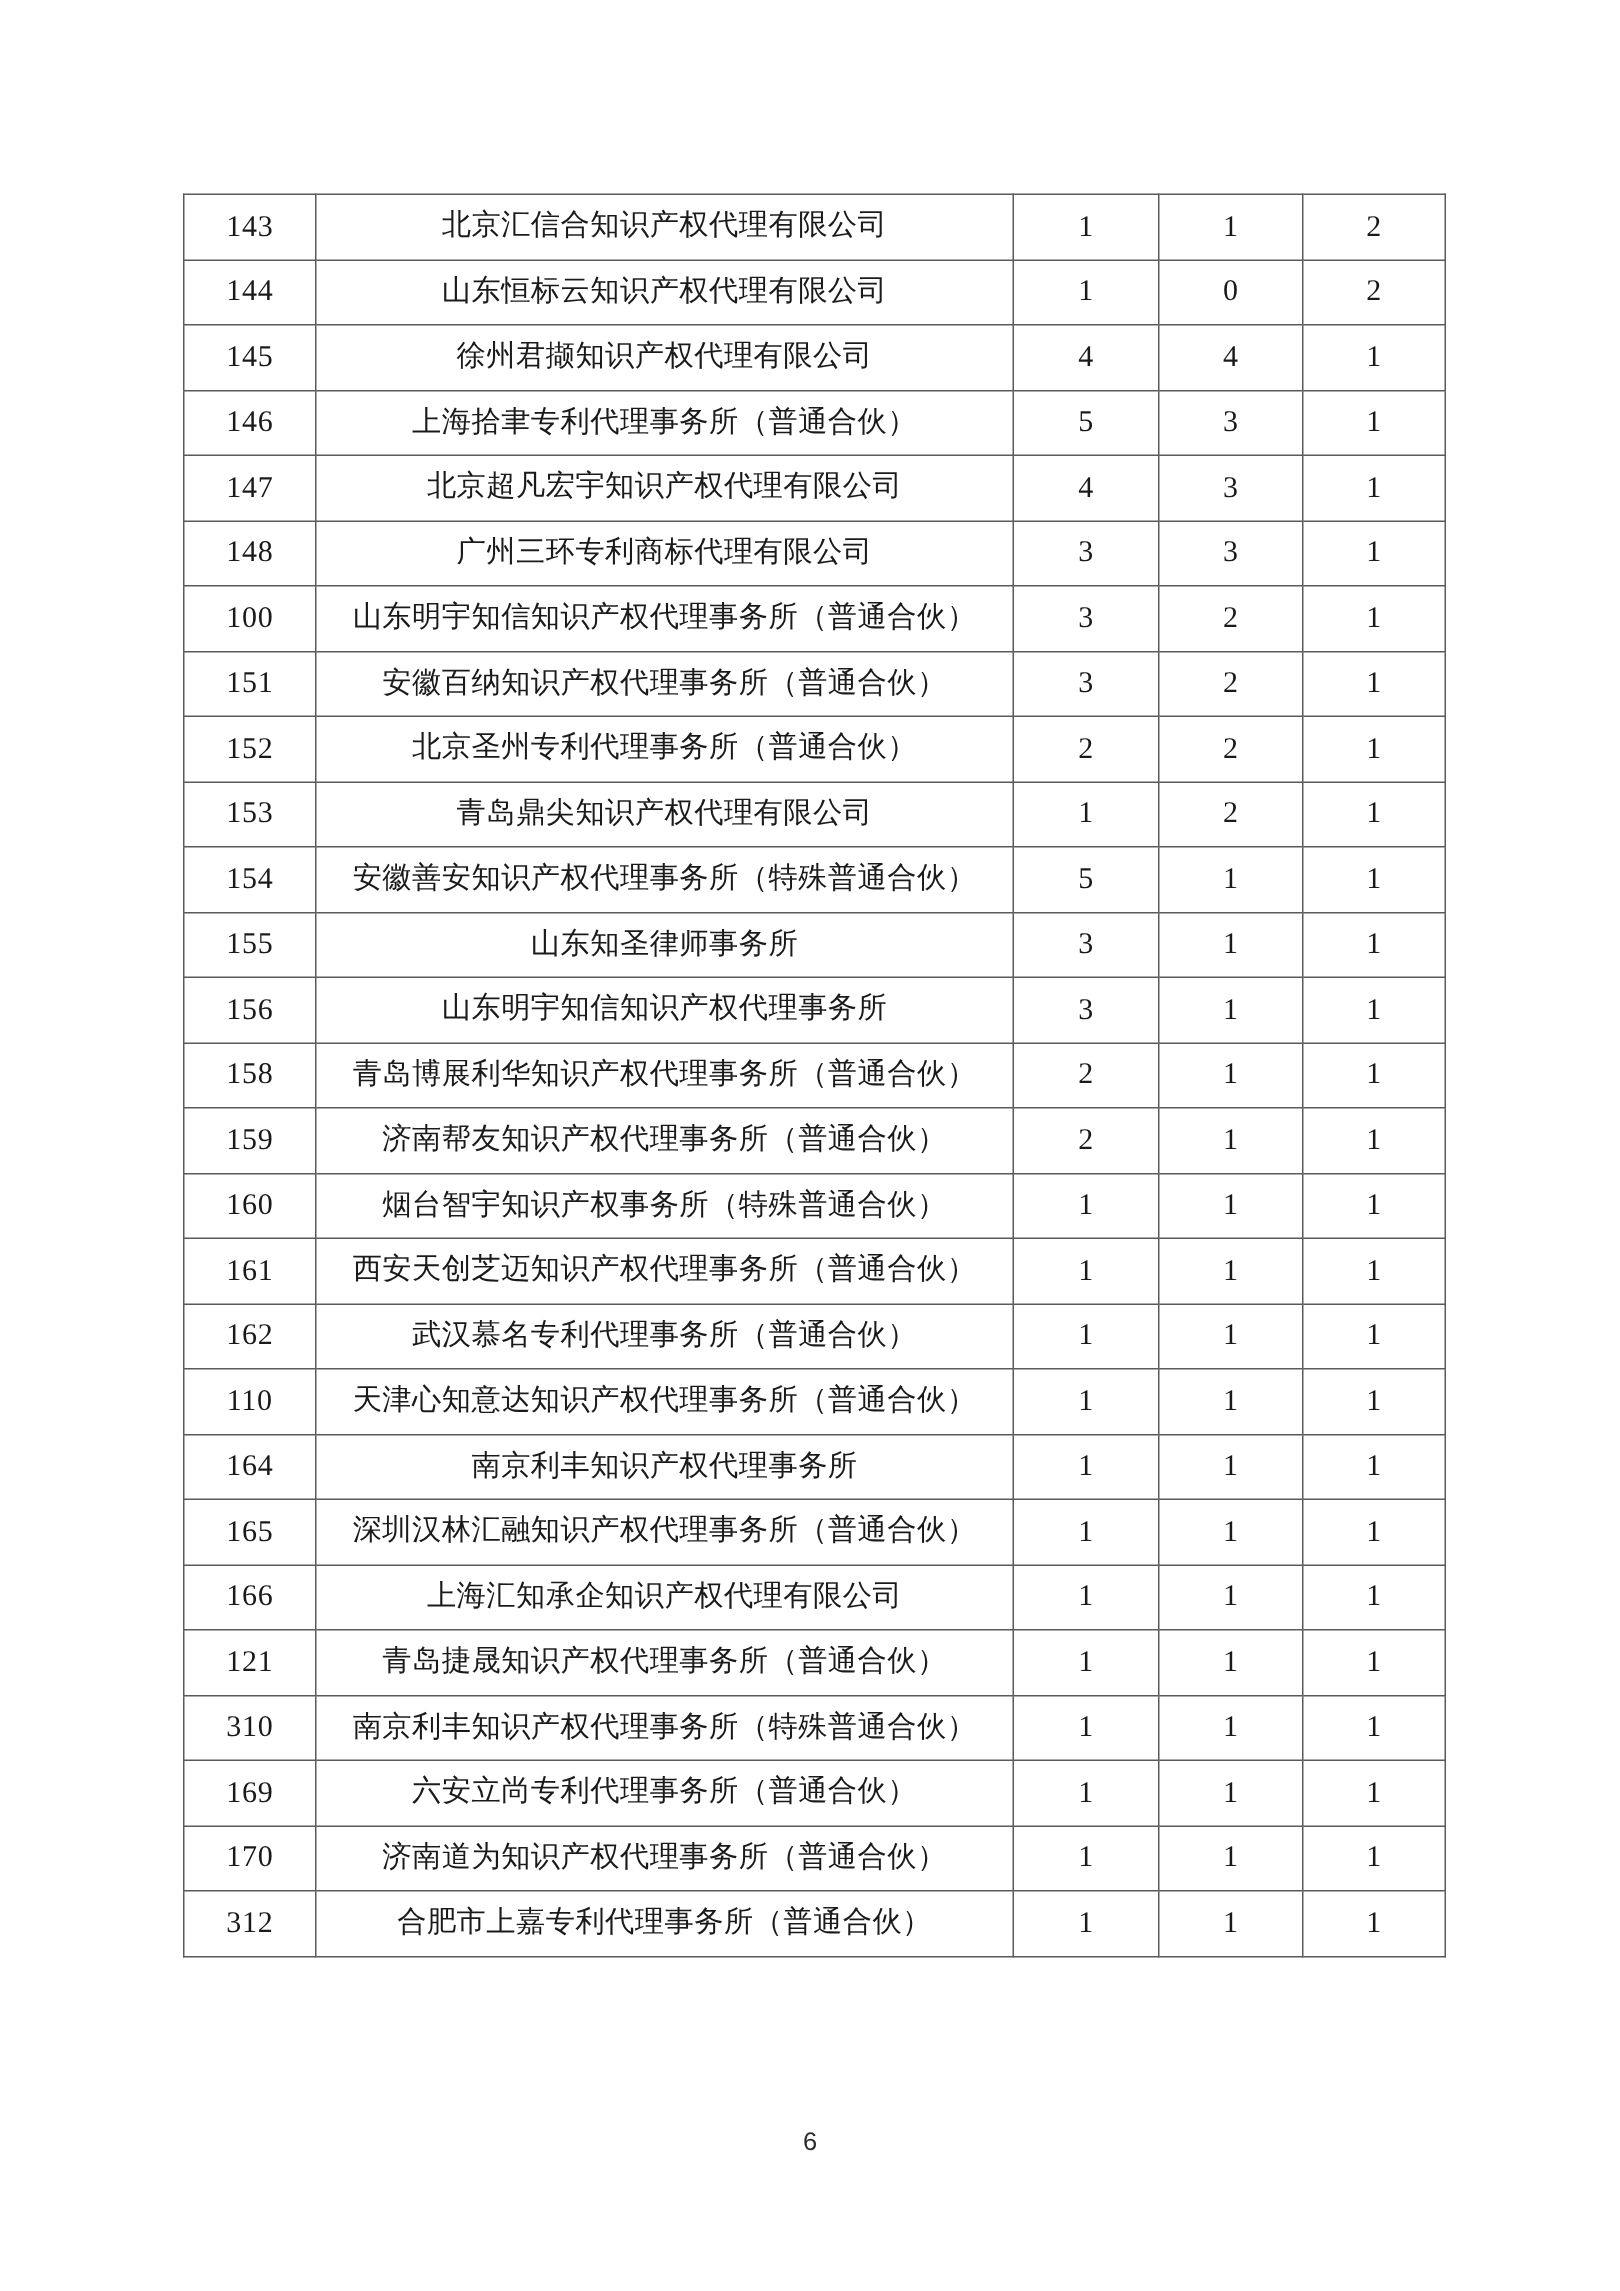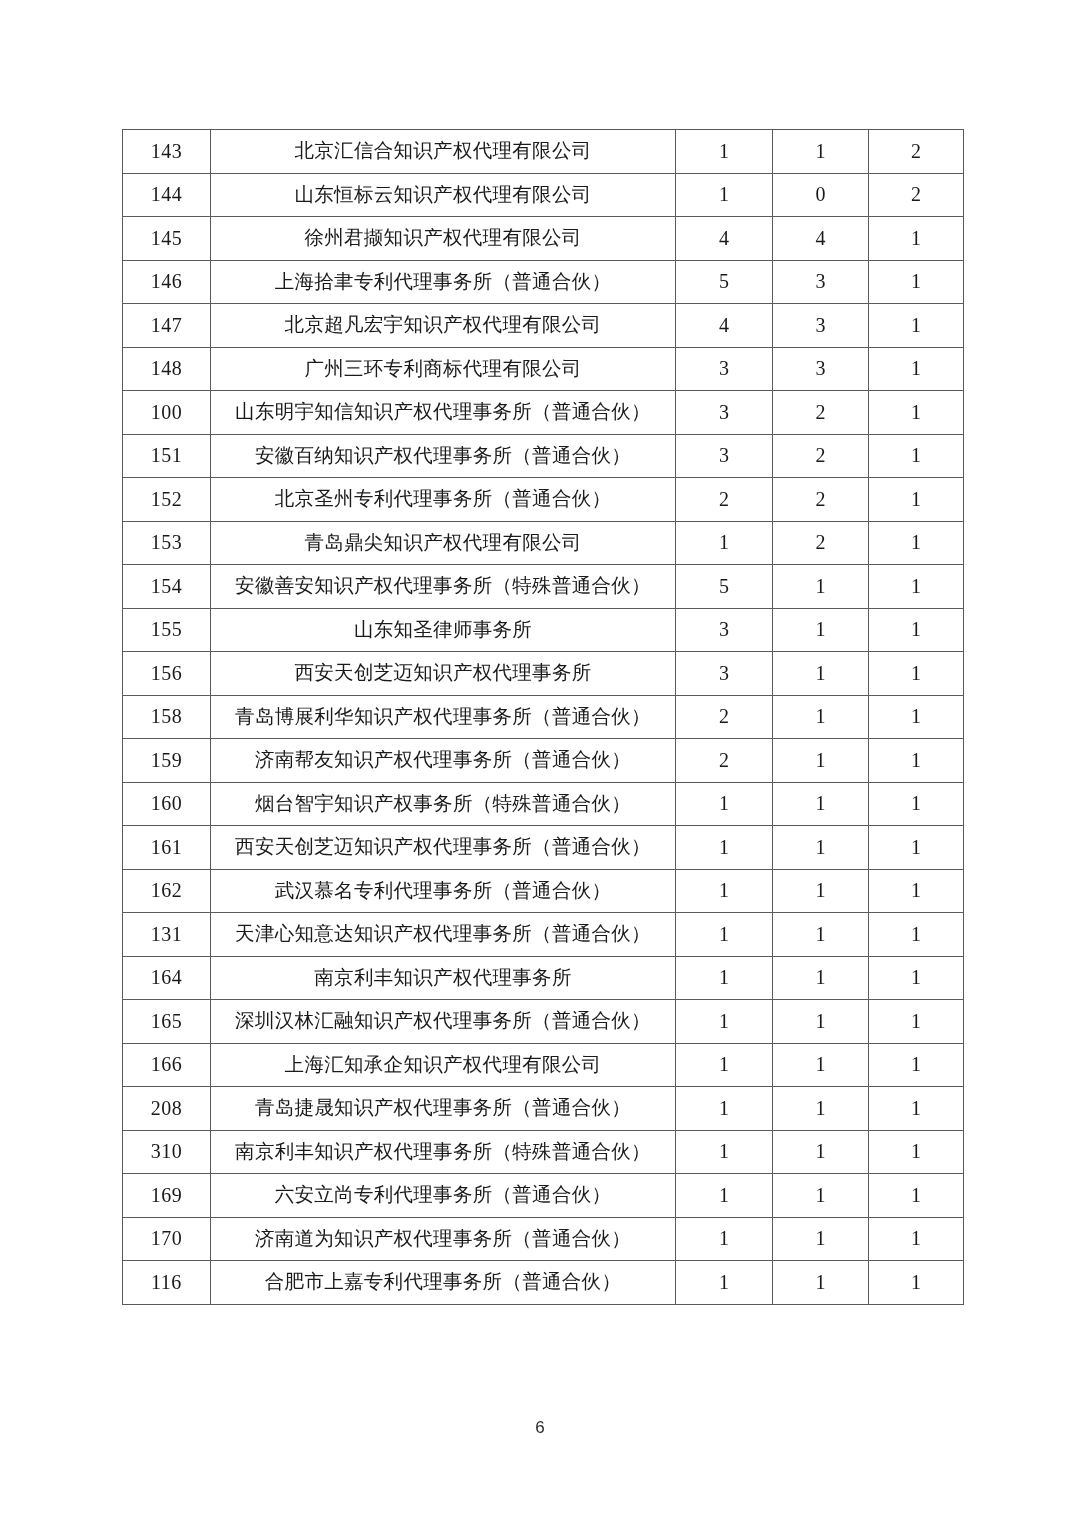--- a/index.html
+++ b/index.html
@@ -179,21 +179,21 @@
           </tr>
           <tr>
             <td class="rank-cell">155</td>
             <td class="name-cell">山东知圣律师事务所</td>
             <td class="num-cell">3</td>
             <td class="num-cell">1</td>
             <td class="num-cell">1</td>
           </tr>
           <tr>
             <td class="rank-cell">156</td>
-            <td class="name-cell">西安天创芝迈知识产权代理事务所</td>
+            <td class="name-cell">山东明宇知信知识产权代理事务所</td>
             <td class="num-cell">3</td>
             <td class="num-cell">1</td>
             <td class="num-cell">1</td>
           </tr>
           <tr>
             <td class="rank-cell">158</td>
             <td class="name-cell">青岛博展利华知识产权代理事务所（普通合伙）</td>
             <td class="num-cell">2</td>
             <td class="num-cell">1</td>
             <td class="num-cell">1</td>
@@ -220,21 +220,21 @@
             <td class="num-cell">1</td>
           </tr>
           <tr>
             <td class="rank-cell">162</td>
             <td class="name-cell">武汉慕名专利代理事务所（普通合伙）</td>
             <td class="num-cell">1</td>
             <td class="num-cell">1</td>
             <td class="num-cell">1</td>
           </tr>
           <tr>
-            <td class="rank-cell">131</td>
+            <td class="rank-cell">110</td>
             <td class="name-cell">天津心知意达知识产权代理事务所（普通合伙）</td>
             <td class="num-cell">1</td>
             <td class="num-cell">1</td>
             <td class="num-cell">1</td>
           </tr>
           <tr>
             <td class="rank-cell">164</td>
             <td class="name-cell">南京利丰知识产权代理事务所</td>
             <td class="num-cell">1</td>
             <td class="num-cell">1</td>
@@ -248,21 +248,21 @@
             <td class="num-cell">1</td>
           </tr>
           <tr>
             <td class="rank-cell">166</td>
             <td class="name-cell">上海汇知承企知识产权代理有限公司</td>
             <td class="num-cell">1</td>
             <td class="num-cell">1</td>
             <td class="num-cell">1</td>
           </tr>
           <tr>
-            <td class="rank-cell">208</td>
+            <td class="rank-cell">121</td>
             <td class="name-cell">青岛捷晟知识产权代理事务所（普通合伙）</td>
             <td class="num-cell">1</td>
             <td class="num-cell">1</td>
             <td class="num-cell">1</td>
           </tr>
           <tr>
             <td class="rank-cell">310</td>
             <td class="name-cell">南京利丰知识产权代理事务所（特殊普通合伙）</td>
             <td class="num-cell">1</td>
             <td class="num-cell">1</td>
@@ -276,21 +276,21 @@
             <td class="num-cell">1</td>
           </tr>
           <tr>
             <td class="rank-cell">170</td>
             <td class="name-cell">济南道为知识产权代理事务所（普通合伙）</td>
             <td class="num-cell">1</td>
             <td class="num-cell">1</td>
             <td class="num-cell">1</td>
           </tr>
           <tr>
-            <td class="rank-cell">116</td>
+            <td class="rank-cell">312</td>
             <td class="name-cell">合肥市上嘉专利代理事务所（普通合伙）</td>
             <td class="num-cell">1</td>
             <td class="num-cell">1</td>
             <td class="num-cell">1</td>
           </tr>
         </tbody>
     </table>
   </div>
 
   <div class="page-number">6</div>

